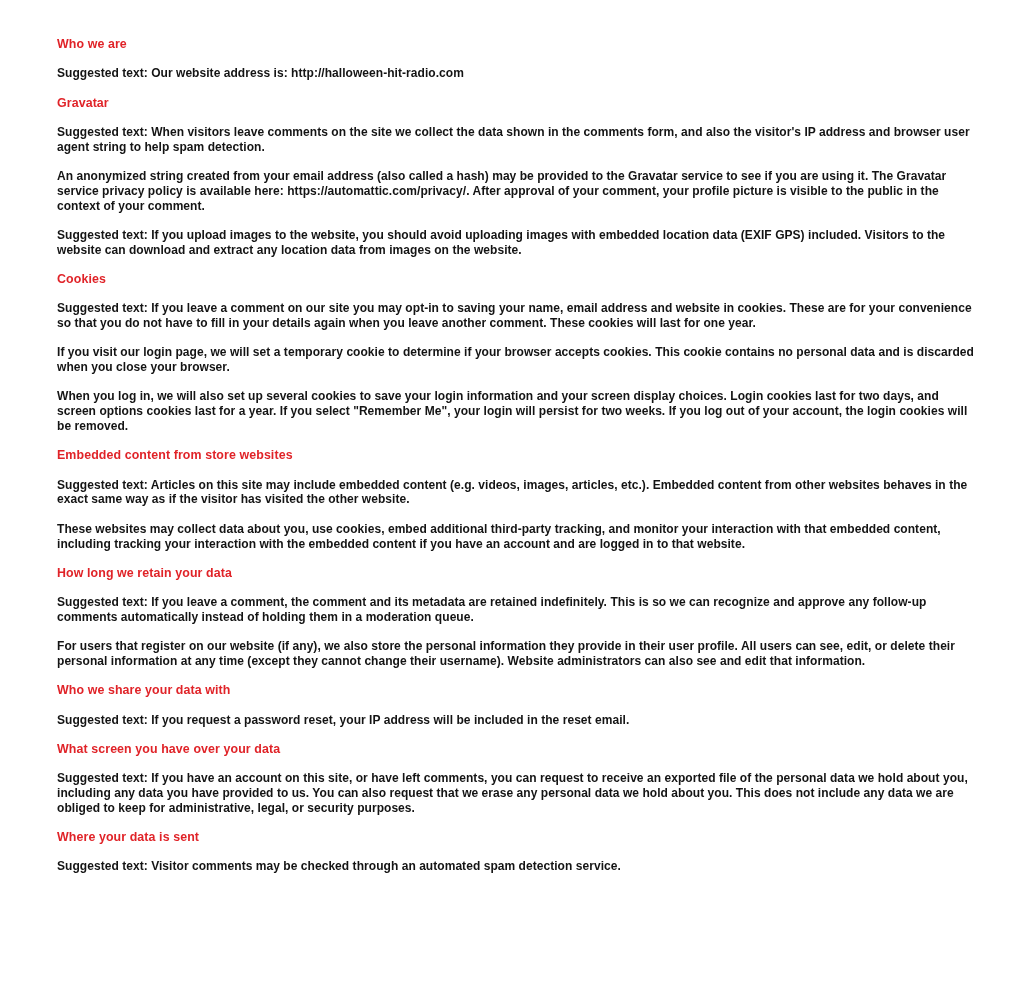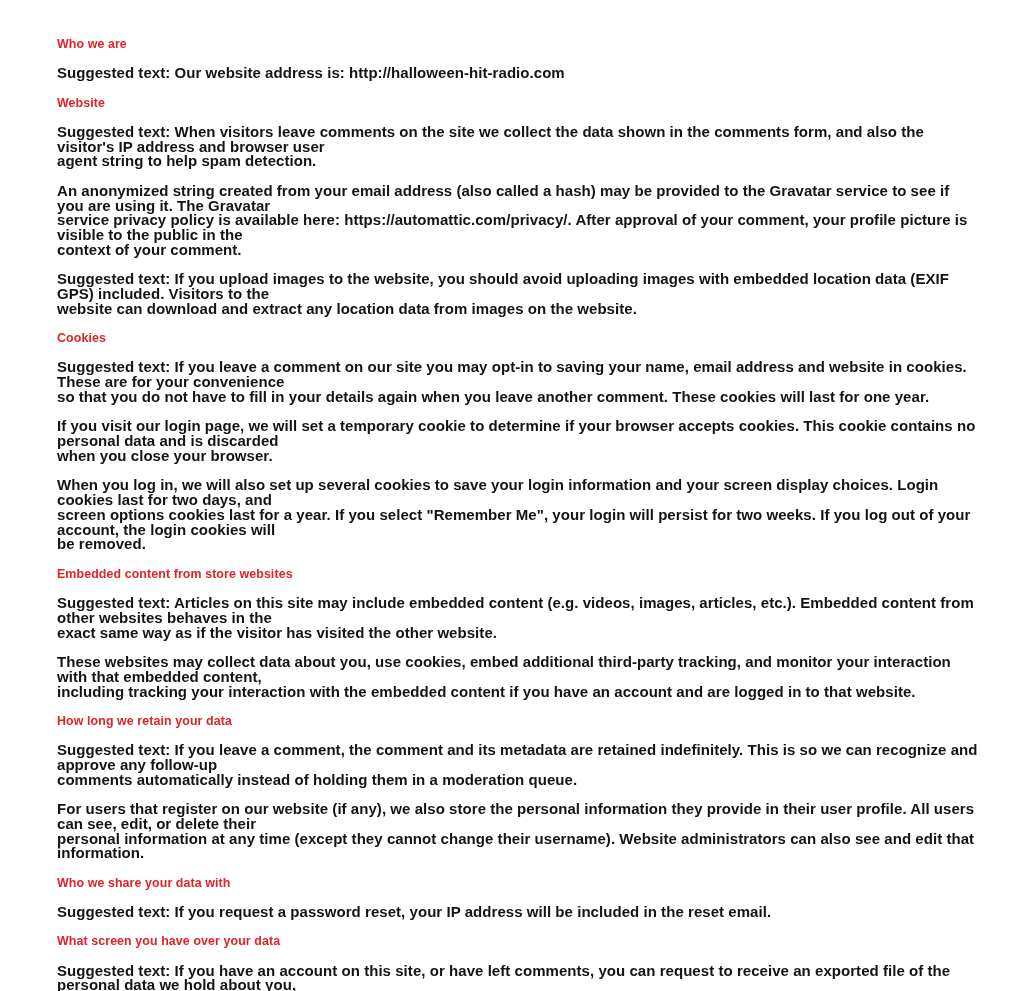--- a/index.html
+++ b/index.html
@@ -28,41 +28,41 @@
   .section-heading {
     color: var(--heading-color);
     font-size: 12.4px;
     line-height: 14.8px;
     letter-spacing: 0.1px;
     margin: 0 0 14.5px 0;
     font-weight: 700;
   }
   .policy-paragraph {
     color: var(--body-color);
-    font-size: 15px;
+    font-size: 12px;
     line-height: 14.8px;
     letter-spacing: 0.05px;
     margin: 0 0 14.5px 0;
     white-space: pre-line;
     font-weight: 700;
     max-width: 925px;
   }
 </style>
 </head>
 <body>
 
 <div class="page">
 
   <div class="section">
     <h2 class="section-heading">Who we are</h2>
     <p class="policy-paragraph">Suggested text: Our website address is: http://halloween-hit-radio.com</p>
   </div>
 
   <div class="section">
-    <h2 class="section-heading">Website</h2>
+    <h2 class="section-heading">Gravatar</h2>
     <p class="policy-paragraph">Suggested text: When visitors leave comments on the site we collect the data shown in the comments form, and also the visitor's IP address and browser user
 agent string to help spam detection.</p>
     <p class="policy-paragraph">An anonymized string created from your email address (also called a hash) may be provided to the Gravatar service to see if you are using it. The Gravatar
 service privacy policy is available here: https://automattic.com/privacy/. After approval of your comment, your profile picture is visible to the public in the
 context of your comment.</p>
   </div>
 
   <div class="section">
     <p class="policy-paragraph">Suggested text: If you upload images to the website, you should avoid uploading images with embedded location data (EXIF GPS) included. Visitors to the
 website can download and extract any location data from images on the website.</p>

